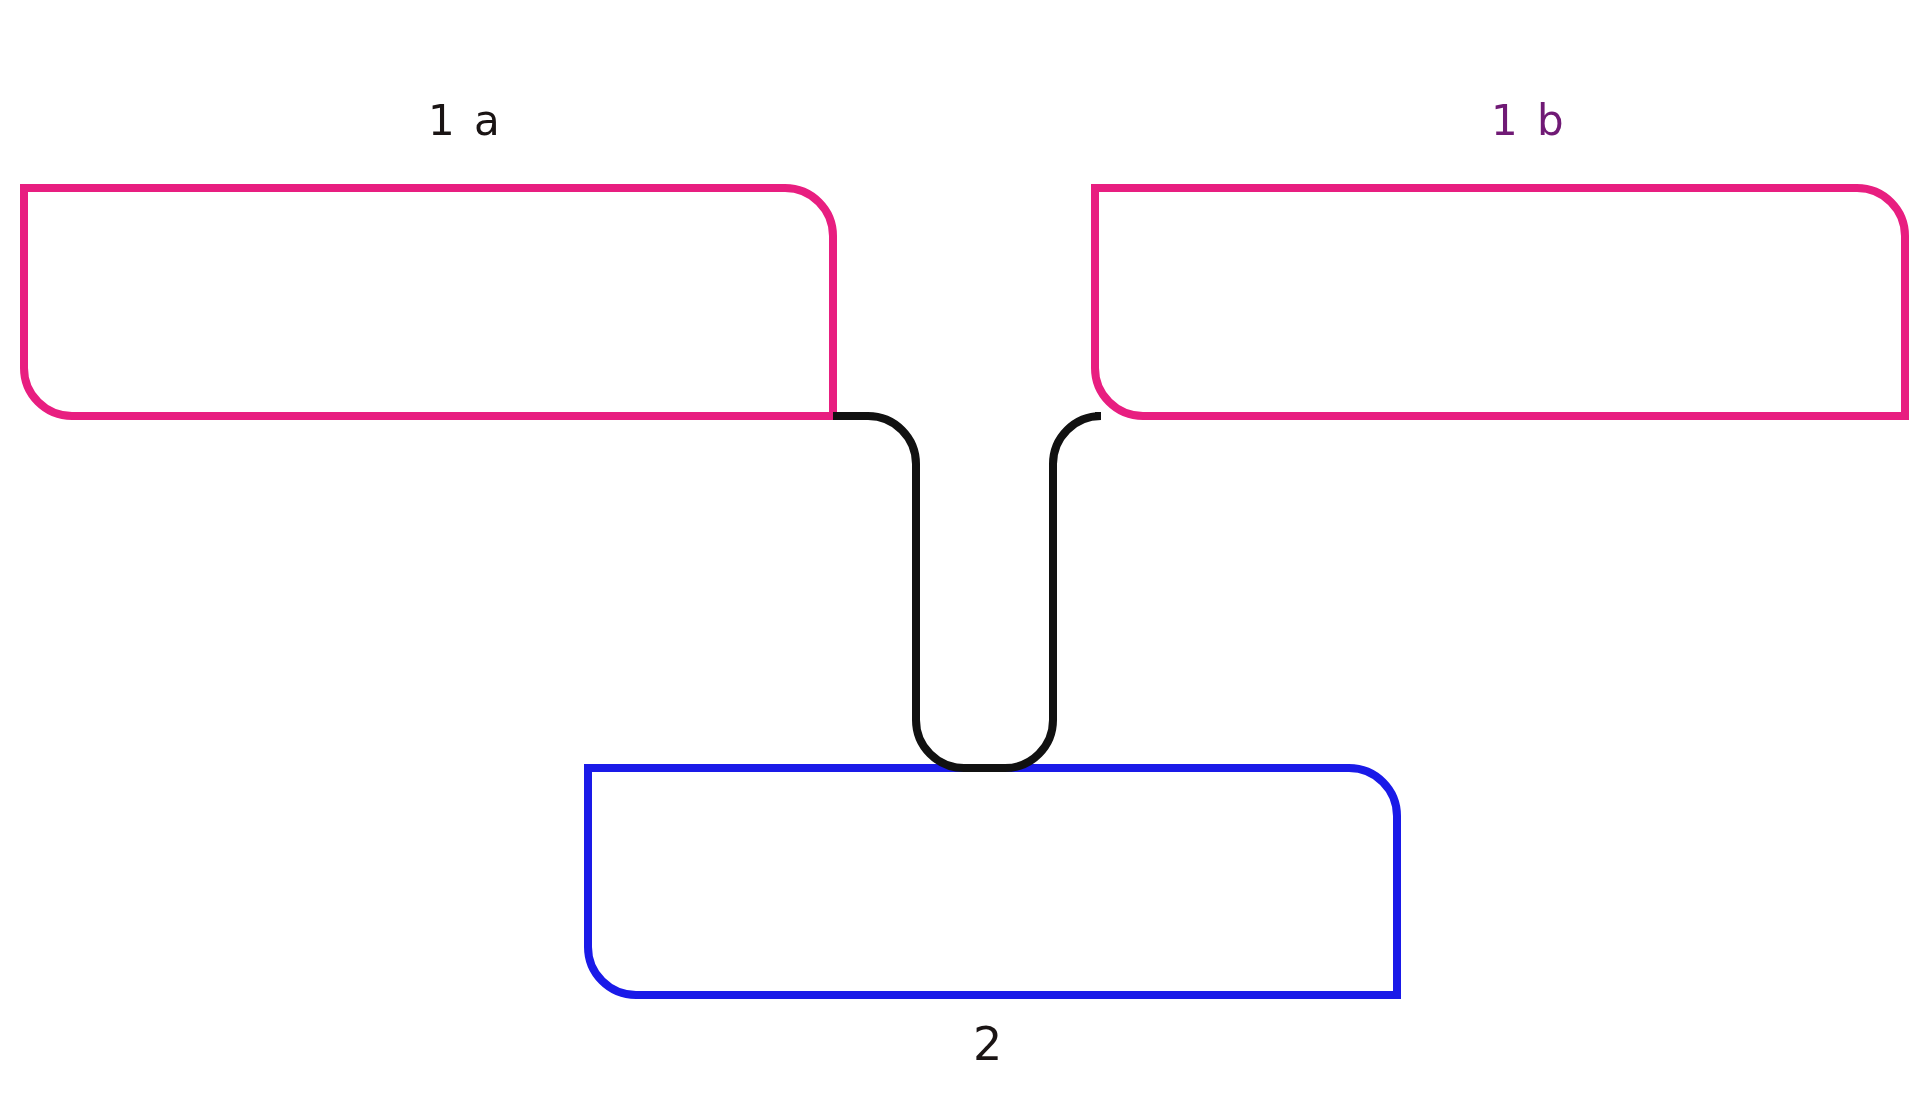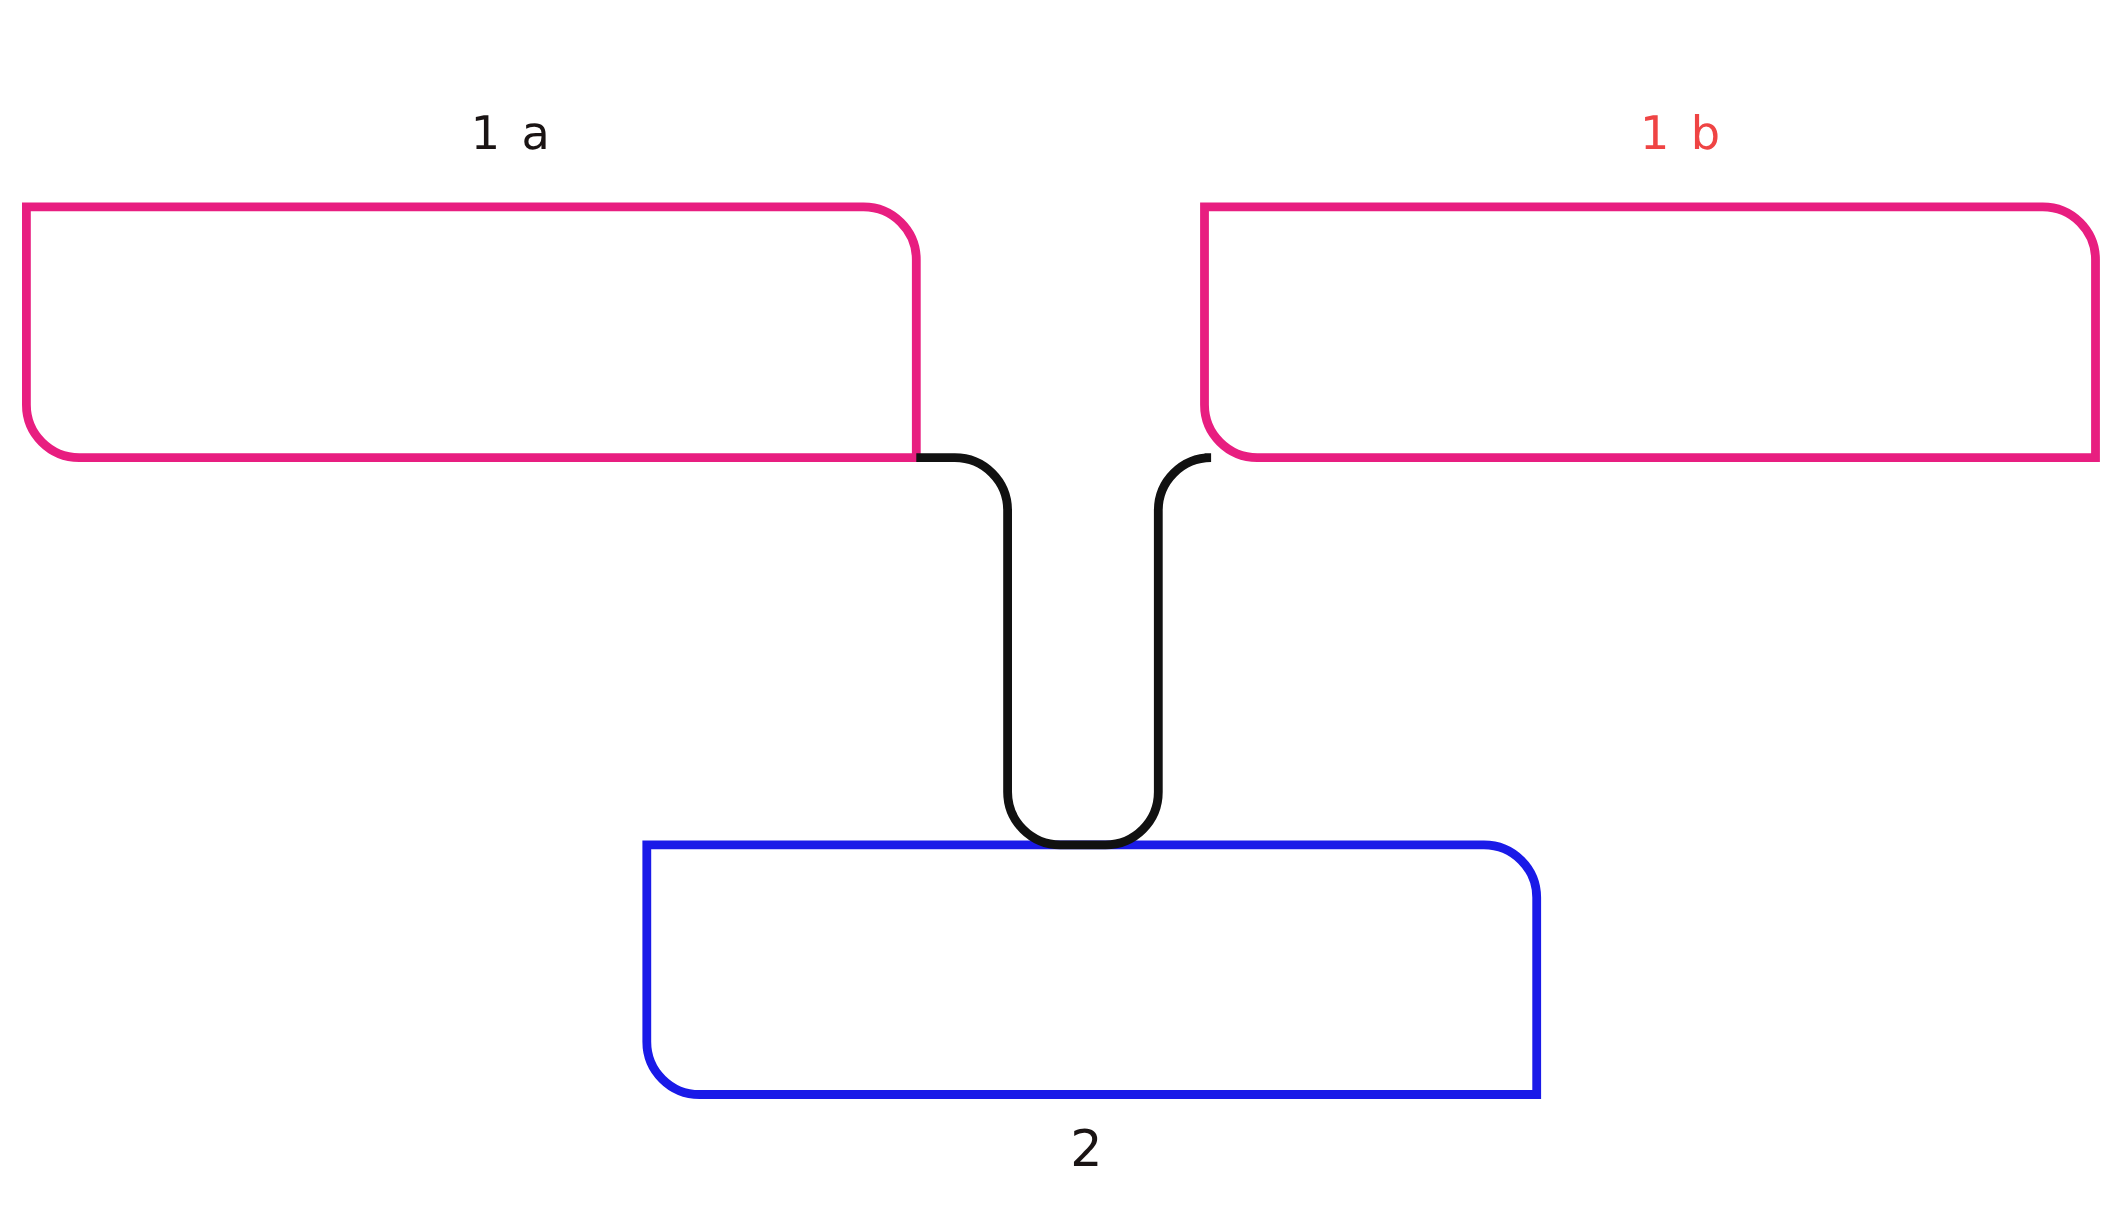--- a/index.html
+++ b/index.html
@@ -100,17 +100,17 @@
              L 1005 768
              A 48 48 0 0 0 1053 720
              L 1053 464
              A 48 48 0 0 1 1101 416
              L 1095 416"></path>
 
   </svg>
 
   <div class="node-label label-1a" style="color: rgb(26, 20, 20);">1 a</div>
 
-  <div class="node-label label-1b" style="color: #ef4444;">1 b</div>
+  <div class="node-label label-1b" style="color: #701a75;">1 b</div>
 
   <div class="node-label label-2" style="color: rgb(26, 20, 20);">2</div>
 
 </div>
 
 </body></html>

